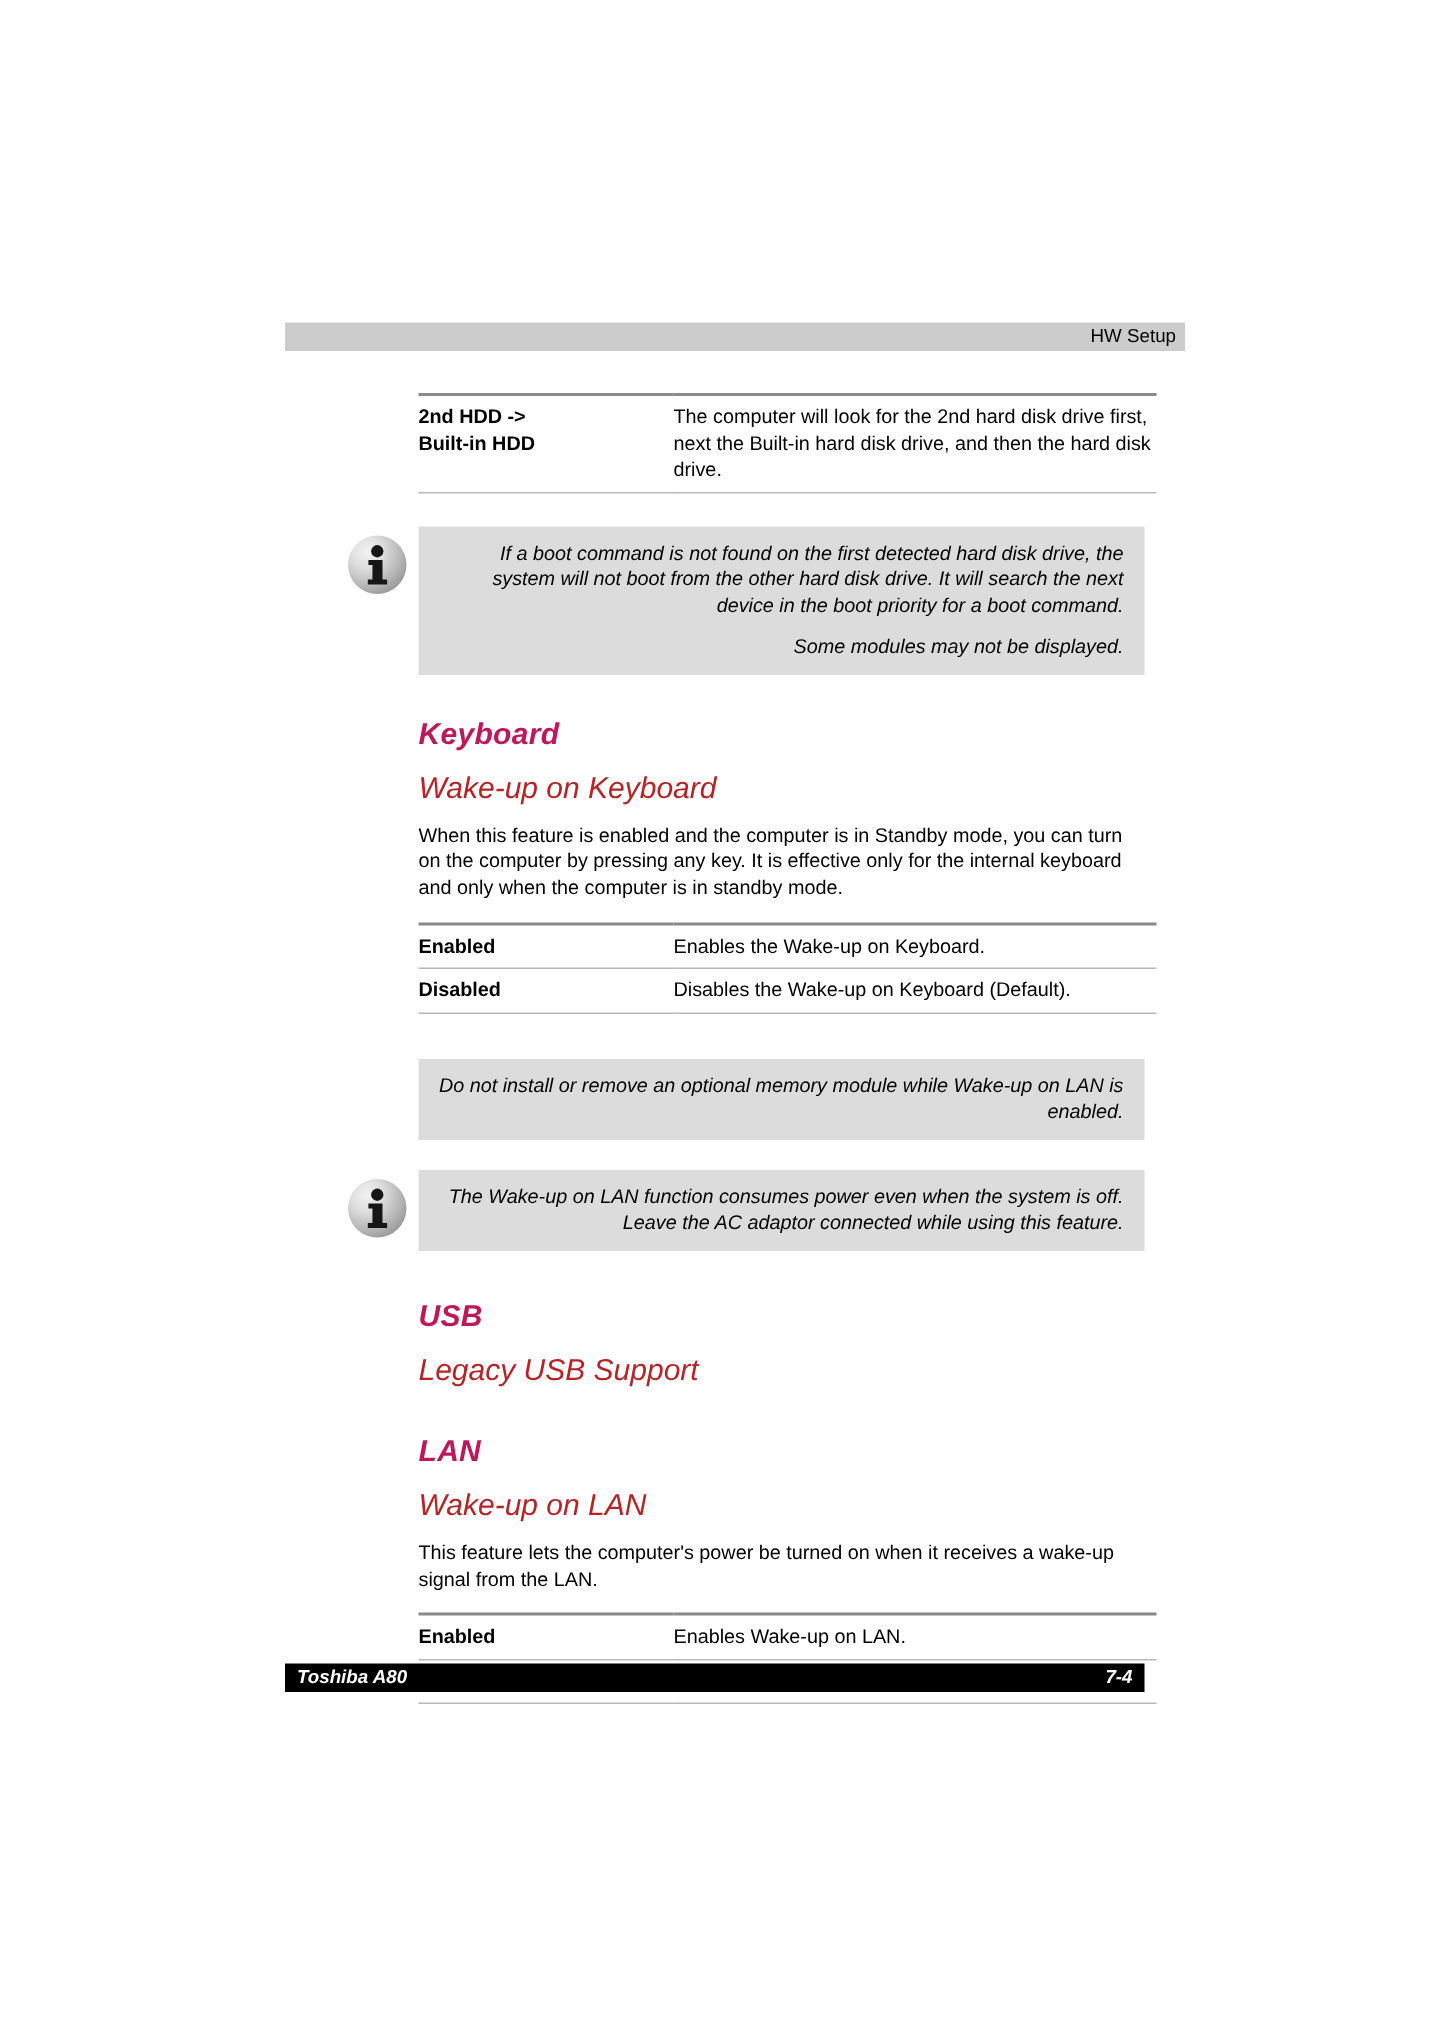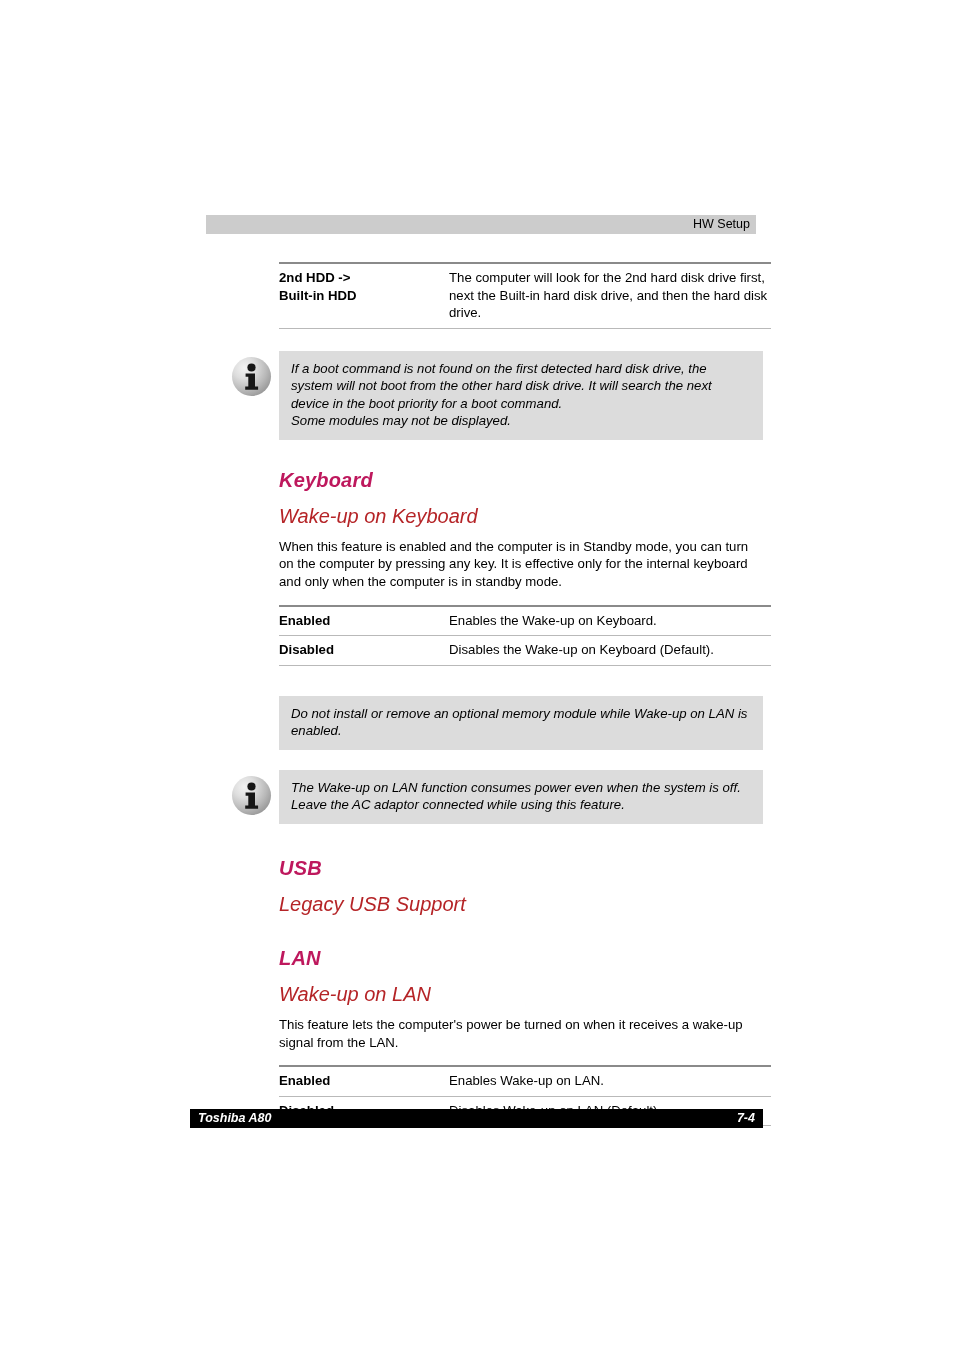--- a/index.html
+++ b/index.html
@@ -20,23 +20,23 @@
     position: absolute;
     left: 0; top: 0;
     width: 954px;
     height: 1351px;
     overflow: hidden;
   }
 
   
   .header-bar {
     position: absolute;
-    left: 206px;
+    left: 190px;
     top: 215px;
-    width: 550px;
+    width: 600px;
     height: 19px;
     background: #cccccc;
   }
   .header-title {
     position: absolute;
     right: 6px;
     top: 2px;
     font-size: 12.5px;
     line-height: 15px;
     color: #000;
@@ -90,22 +90,24 @@
     background: #dcdcdc;
     padding: 9px 14px 10px 12px;
     box-sizing: border-box;
     width: 484px;
     font-style: italic;
     font-size: 13.2px;
     line-height: 17.6px;
   }
   .notebox-inner p {
     margin: 0;
+    text-align: right;
   }
   .notebox-inner p + p {
+    margin-top: 10px;
   }
 
   
   .info-icon {
     position: absolute;
     left: -47px;
     top: 6px;
     width: 39px;
     height: 39px;
     border-radius: 50%;

